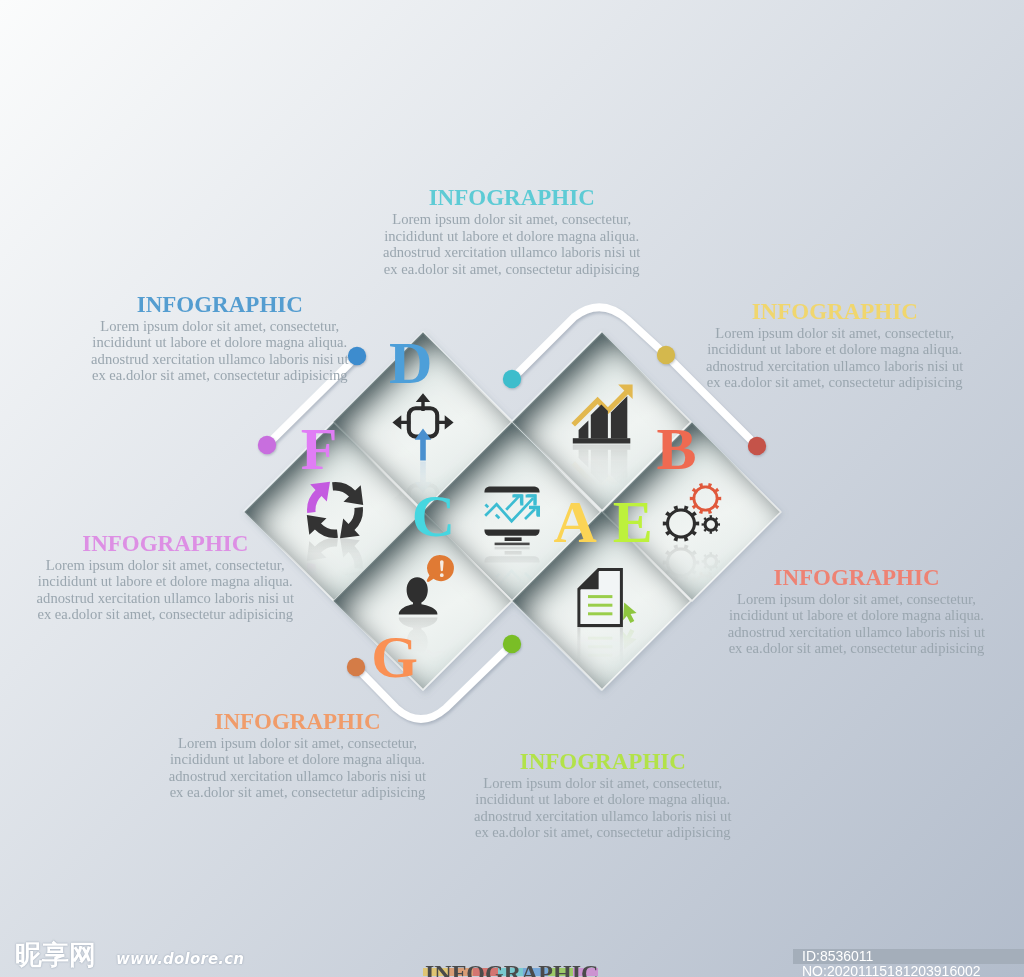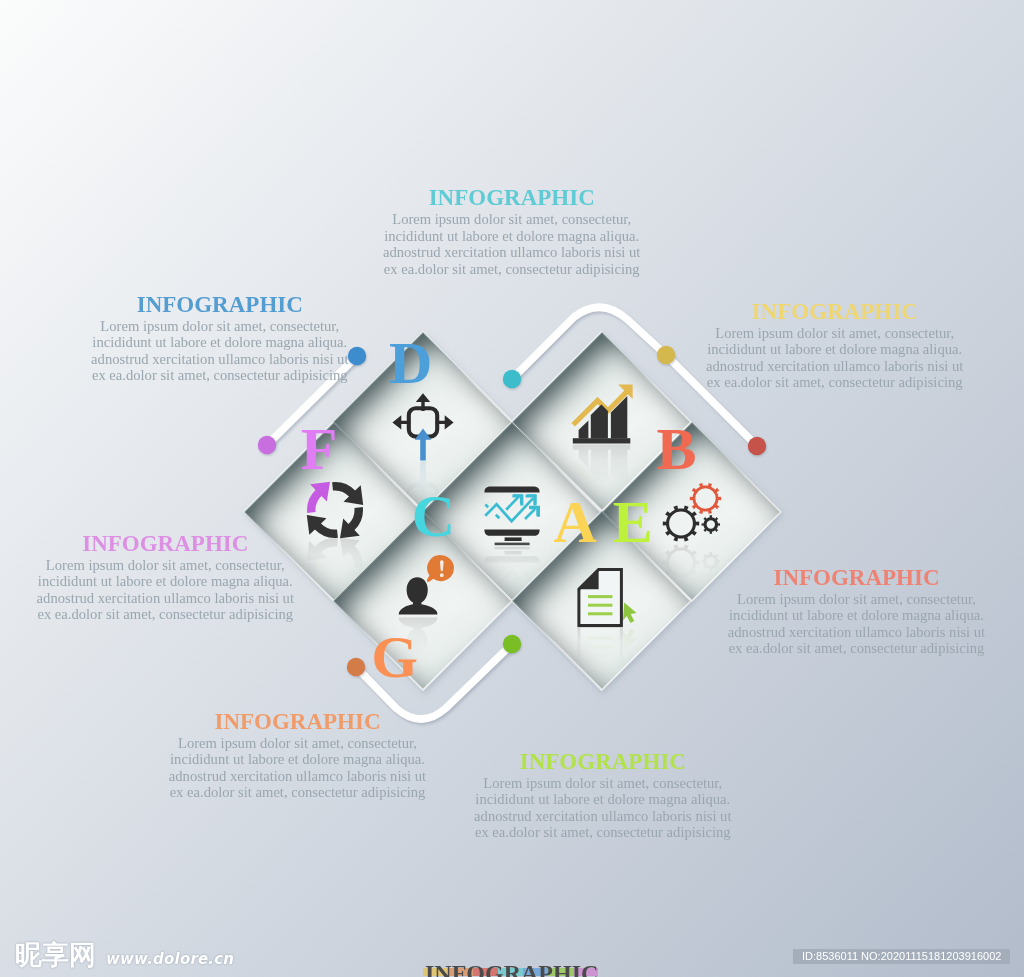--- a/index.html
+++ b/index.html
@@ -29,29 +29,29 @@
   .bigletter{position:absolute;font-family:"Liberation Serif",serif;font-weight:bold;
     font-size:60px;line-height:1;}
   
 
   .bottom-teaser{position:absolute;left:0;top:963px;width:1024px;height:14px;overflow:hidden;}
   .bt-bars{position:absolute;left:423px;top:4.5px;display:flex;height:8px;opacity:0.72;}
   .bt-bars span{display:block;width:25px;height:8px;}
   .bt-title{position:absolute;left:425px;top:-1px;
     font-family:"Liberation Serif",serif;font-weight:bold;font-size:24px;line-height:22px;
     color:#4a4a4a;letter-spacing:0px;white-space:nowrap;}
-  .wm-brand{position:absolute;left:15px;top:943px;display:flex;align-items:baseline;gap:10px;}
+  .wm-brand{position:absolute;left:15px;top:943px;display:flex;align-items:baseline;gap:20px;}
   .wm-cn{font-family:"DejaVu Sans",sans-serif;font-weight:bold;font-size:27px;color:#ffffff;
          letter-spacing:0px;line-height:24px;
          text-shadow:0 0 1.2px rgba(150,162,178,.95),0 0 2px rgba(150,162,178,.6);}
   .wm-url{font-family:"DejaVu Sans",sans-serif;font-style:italic;font-weight:bold;font-size:15px;
           color:#ffffff;letter-spacing:.2px;line-height:24px;
           text-shadow:0 0 1.2px rgba(150,162,178,.95),0 0 2px rgba(150,162,178,.6);}
   .wm-id{position:absolute;left:793px;top:949px;background:#a4aeba;color:#ffffff;
-         font-family:"Liberation Sans",sans-serif;font-size:11px;
+         font-family:"Liberation Sans",sans-serif;font-size:14px;
          padding:0 9px;letter-spacing:.0px;height:15px;line-height:15px;}
 </style>
 </head>
 <body>
 
 <div id="stage">
 
 <svg class="layer" viewBox="0 0 1024 977">
   <defs>
 

